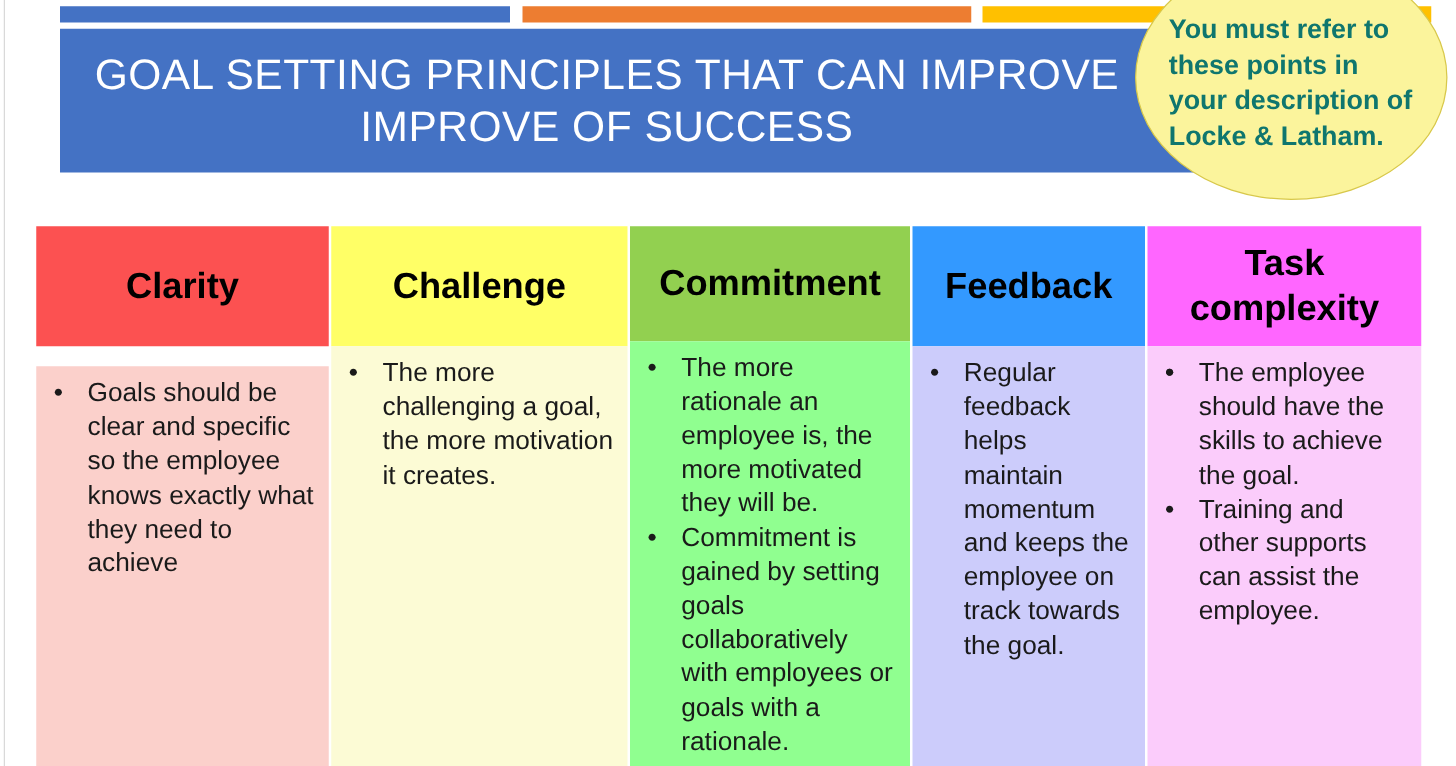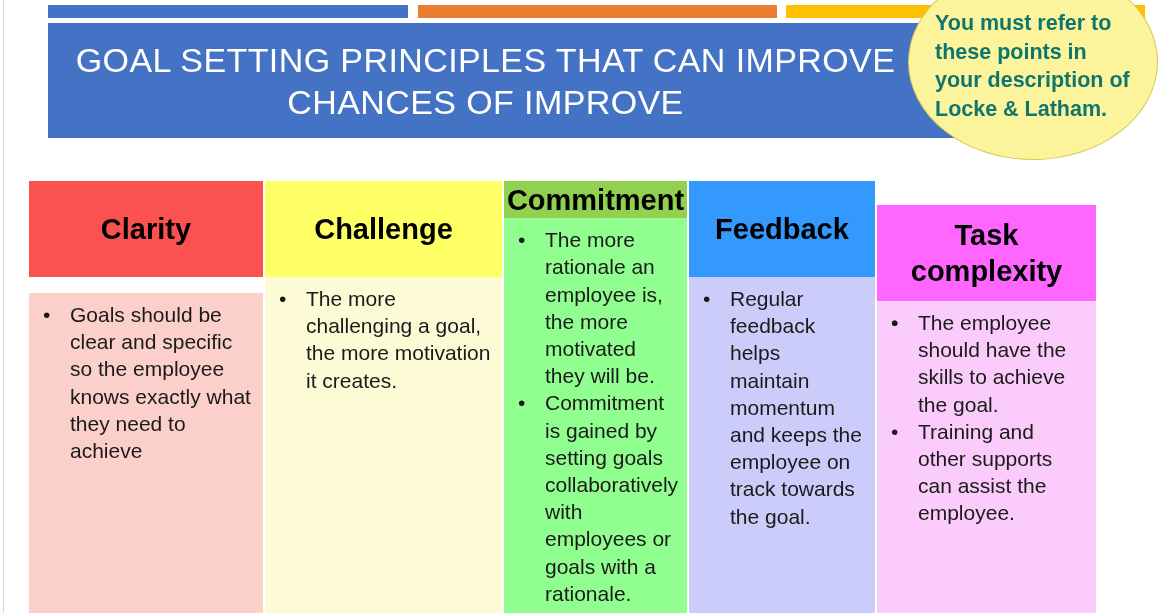--- a/index.html
+++ b/index.html
@@ -108,25 +108,25 @@
     display: flex;
     align-items: stretch;
   }
   .col {
     position: relative;
     display: flex;
     flex-direction: column;
     border-right: 2px solid #ffffff;
     box-sizing: border-box;
   }
-  .col:last-child { border-right: none; margin-top: 24px; }
+  .col:last-child { border-right: none; }
 
   .col-1 { width: 236px; gap: 16px; }
   .col-2 { width: 239px; }
-  .col-3 { width: 185px; }
+  .col-3 { width: 226px; }
   .col-4 { width: 188px; }
   .col-5 { width: 219px; }
 
   .head {
     height: 96px;
     display: flex;
     align-items: center;
     justify-content: center;
     text-align: center;
     color: #000000;
@@ -169,21 +169,21 @@
 
 <div id="slide">
 
   <div class="page-edge"></div>
 
   <div class="accent-bar accent-blue" style="background: rgb(68, 114, 196);"></div>
   <div class="accent-bar accent-orange" style="background: rgb(237, 125, 49);"></div>
   <div class="accent-bar accent-yellow" style="background: rgb(255, 192, 0);"></div>
 
   <div class="title-banner" style="background: rgb(68, 114, 196);">
-    <div class="title-text" style="color: rgb(255, 255, 255);">GOAL SETTING PRINCIPLES THAT CAN IMPROVE CHANCES OF IMPROVE</div>
+    <div class="title-text" style="color: rgb(255, 255, 255);">GOAL SETTING PRINCIPLES THAT CAN IMPROVE IMPROVE OF SUCCESS</div>
   </div>
 
   <div class="callout" style="background: rgb(251, 244, 156); border-color: rgb(216, 200, 75);">
     <div class="callout-text">You must refer to these points in your description of Locke &amp; Latham.</div>
   </div>
 
   <div class="table">
 
     <div class="col col-1">
       <div class="head" style="background: rgb(252, 81, 81);">Clarity</div>

